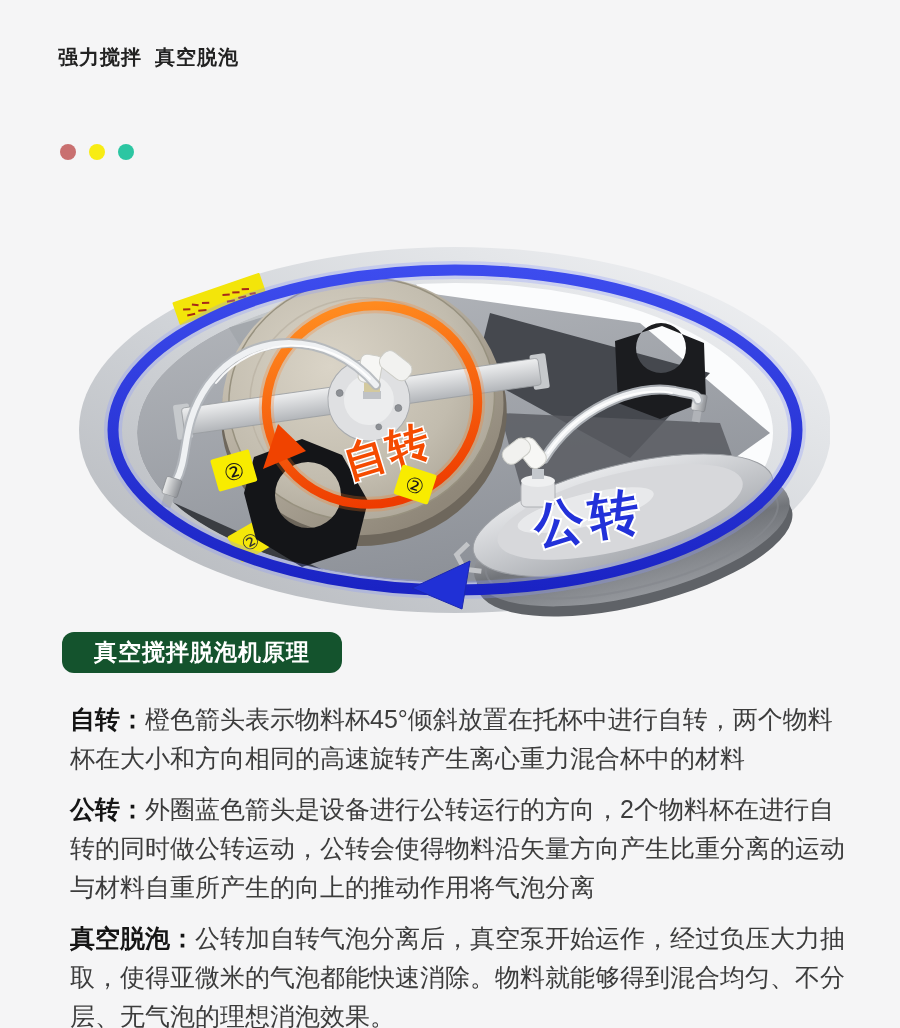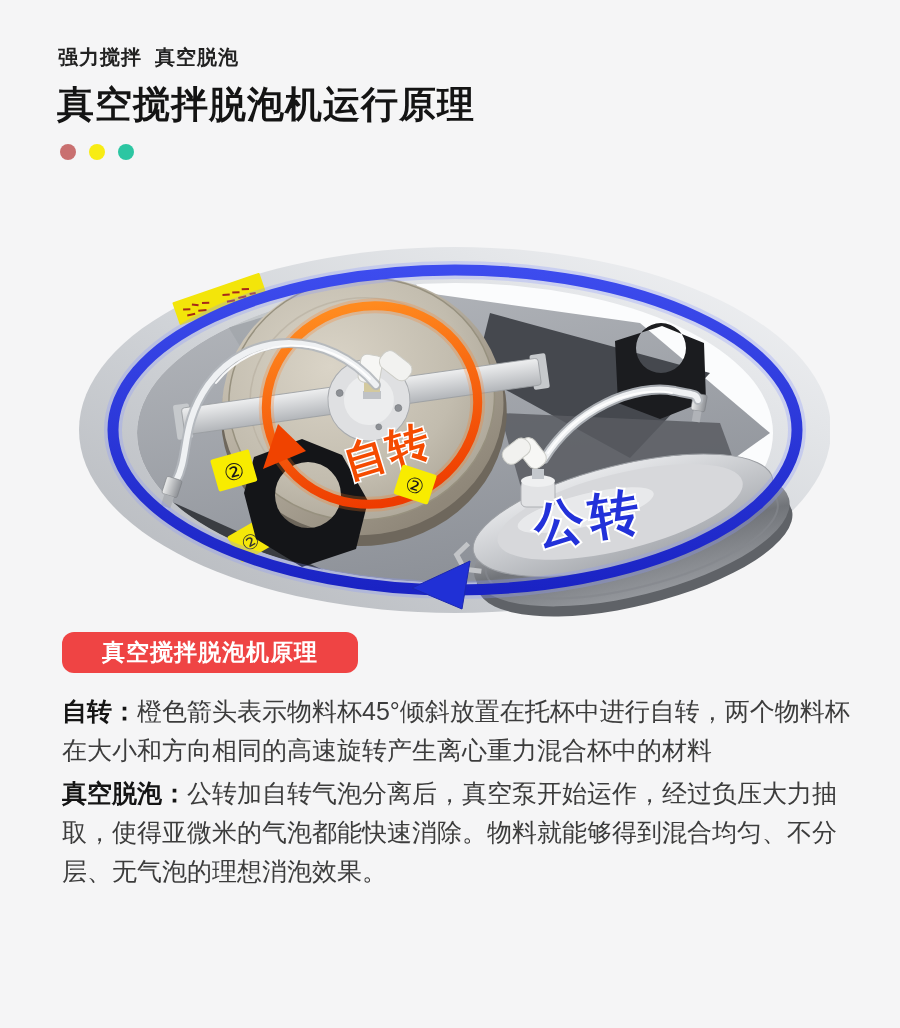--- a/index.html
+++ b/index.html
@@ -33,42 +33,41 @@
     position:absolute;left:58px;top:175px;
     font-size:19px;color:#585858;letter-spacing:.5px;
   }
 
   
   .figure{position:absolute;left:70px;top:243px;width:760px;height:380px;}
 
   
   .badge{
     position:absolute;left:62px;top:632px;
-    background:#ef4444;color:#ffffff;
+    background:#14532d;color:#ffffff;
     font-size:23px;font-weight:700;letter-spacing:1px;
-    line-height:41px;padding:0 40px;border-radius:12px;
+    line-height:41px;padding:0 32px;border-radius:12px;
   }
   .body-text{
     position:absolute;left:58px;top:688px;width:805px;
     font-size:25px;line-height:39px;color:#3c3c3c;
     letter-spacing:0px;
   }
-  .body-text p{margin:4px;}
+  .body-text p{margin:12px;}
   .lead{font-weight:700;color:#151515;}
 
   
   text.cn{font-family:"Liberation Sans","DejaVu Sans",sans-serif;}
 </style>
 </head>
 <body>
 
 <div class="stage">
 
   <div class="kicker">强力搅拌  真空脱泡</div>
-  <div class="title">真空搅拌脱泡机运行原理</div>
 
   <div class="dots">
     <span class="dot dot-1"></span>
     <span class="dot dot-2"></span>
     <span class="dot dot-3"></span>
   </div>
 
 
   <svg class="figure" viewBox="0 0 760 380" width="760" height="380">
     <defs>
@@ -241,16 +240,17 @@
       <ellipse cx="385" cy="187" rx="342" ry="160" fill="none" stroke="url(#blueGrad)" stroke-width="11"></ellipse>
       <polygon points="342,345 400,318 392,366" fill="#2030d6" stroke="#1b27b0" stroke-width="1"></polygon>
     </g>
     <text class="cn" x="522" y="292" text-anchor="middle" transform="rotate(-9 522 292)" font-size="50" font-weight="700" fill="#2231d9" stroke="#ffffff" stroke-width="4" paint-order="stroke" letter-spacing="6">公转</text>
   </svg>
 
   <div class="badge">真空搅拌脱泡机原理</div>
 
   <div class="body-text">
     <p><span class="lead">自转：</span><span>橙色箭头表示物料杯45°倾斜放置在托杯中进行自转，两个物料杯在大小和方向相同的高速旋转产生离心重力混合杯中的材料</span></p>
+    <p><span class="lead">公转：</span><span>外圈蓝色箭头是设备进行公转运行的方向，2个物料杯在进行自转的同时做公转运动，公转会使得物料沿矢量方向产生比重分离的运动与材料自重所产生的向上的推动作用将气泡分离</span></p>
     <p><span class="lead">真空脱泡：</span><span>公转加自转气泡分离后，真空泵开始运作，经过负压大力抽取，使得亚微米的气泡都能快速消除。物料就能够得到混合均匀、不分层、无气泡的理想消泡效果。</span></p>
   </div>
 
 </div>
 
 </body></html>

